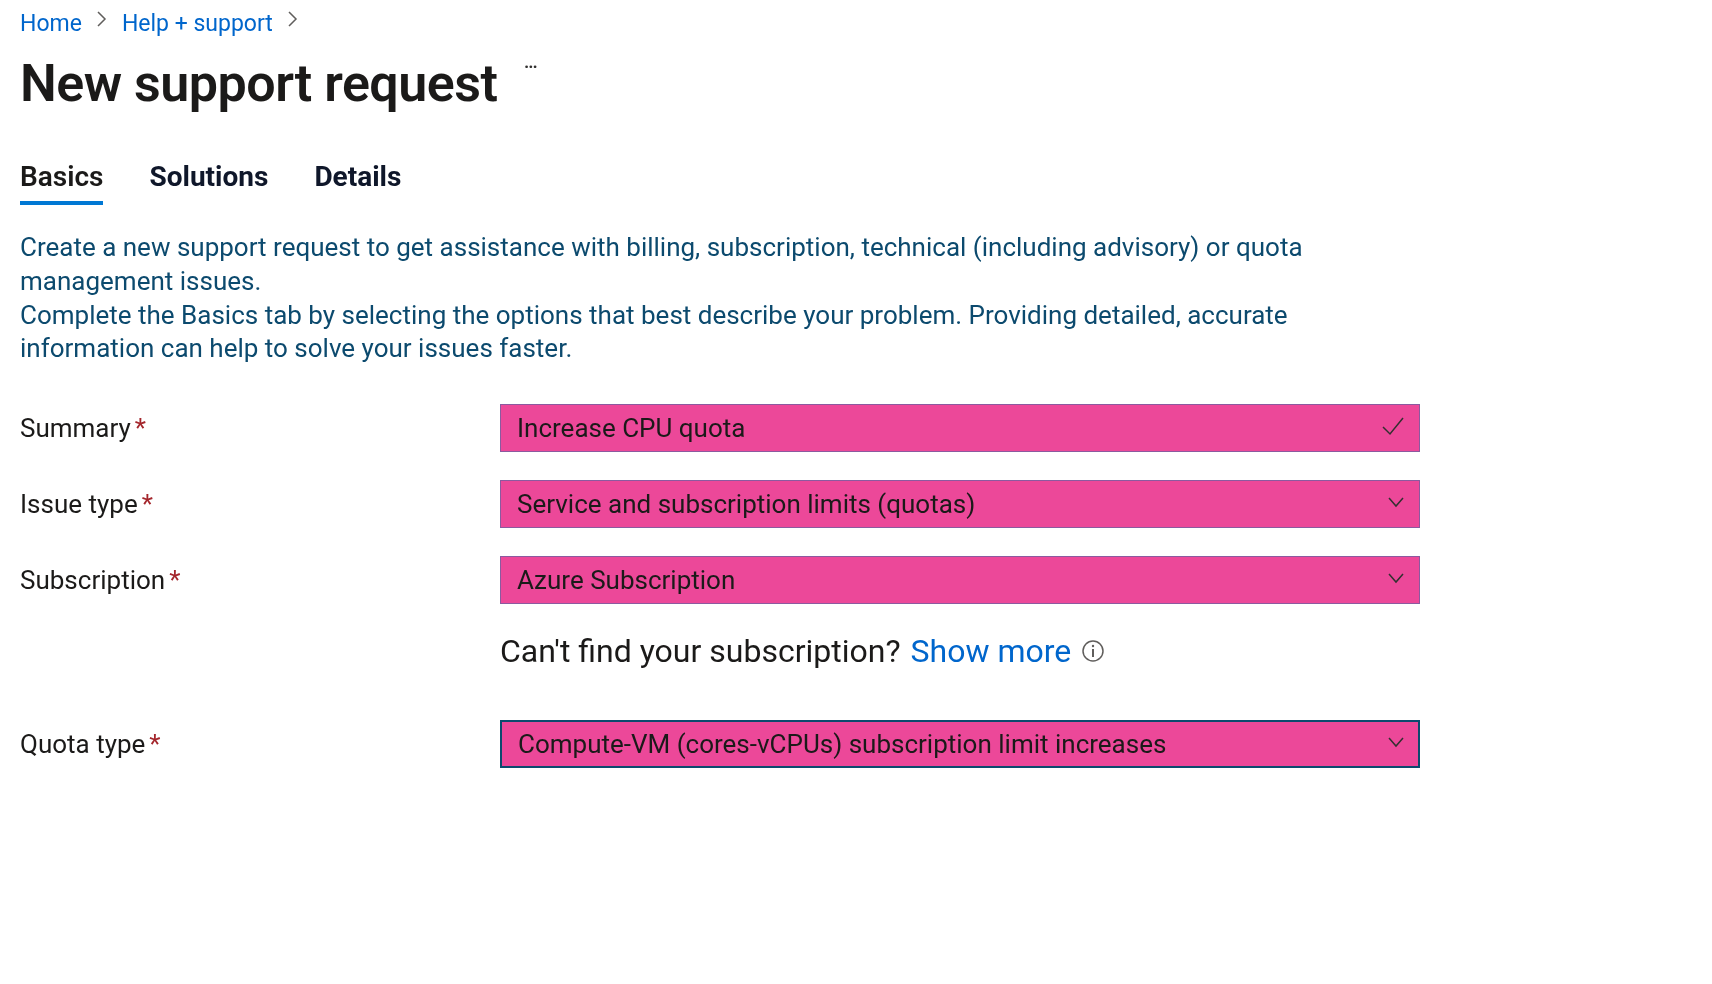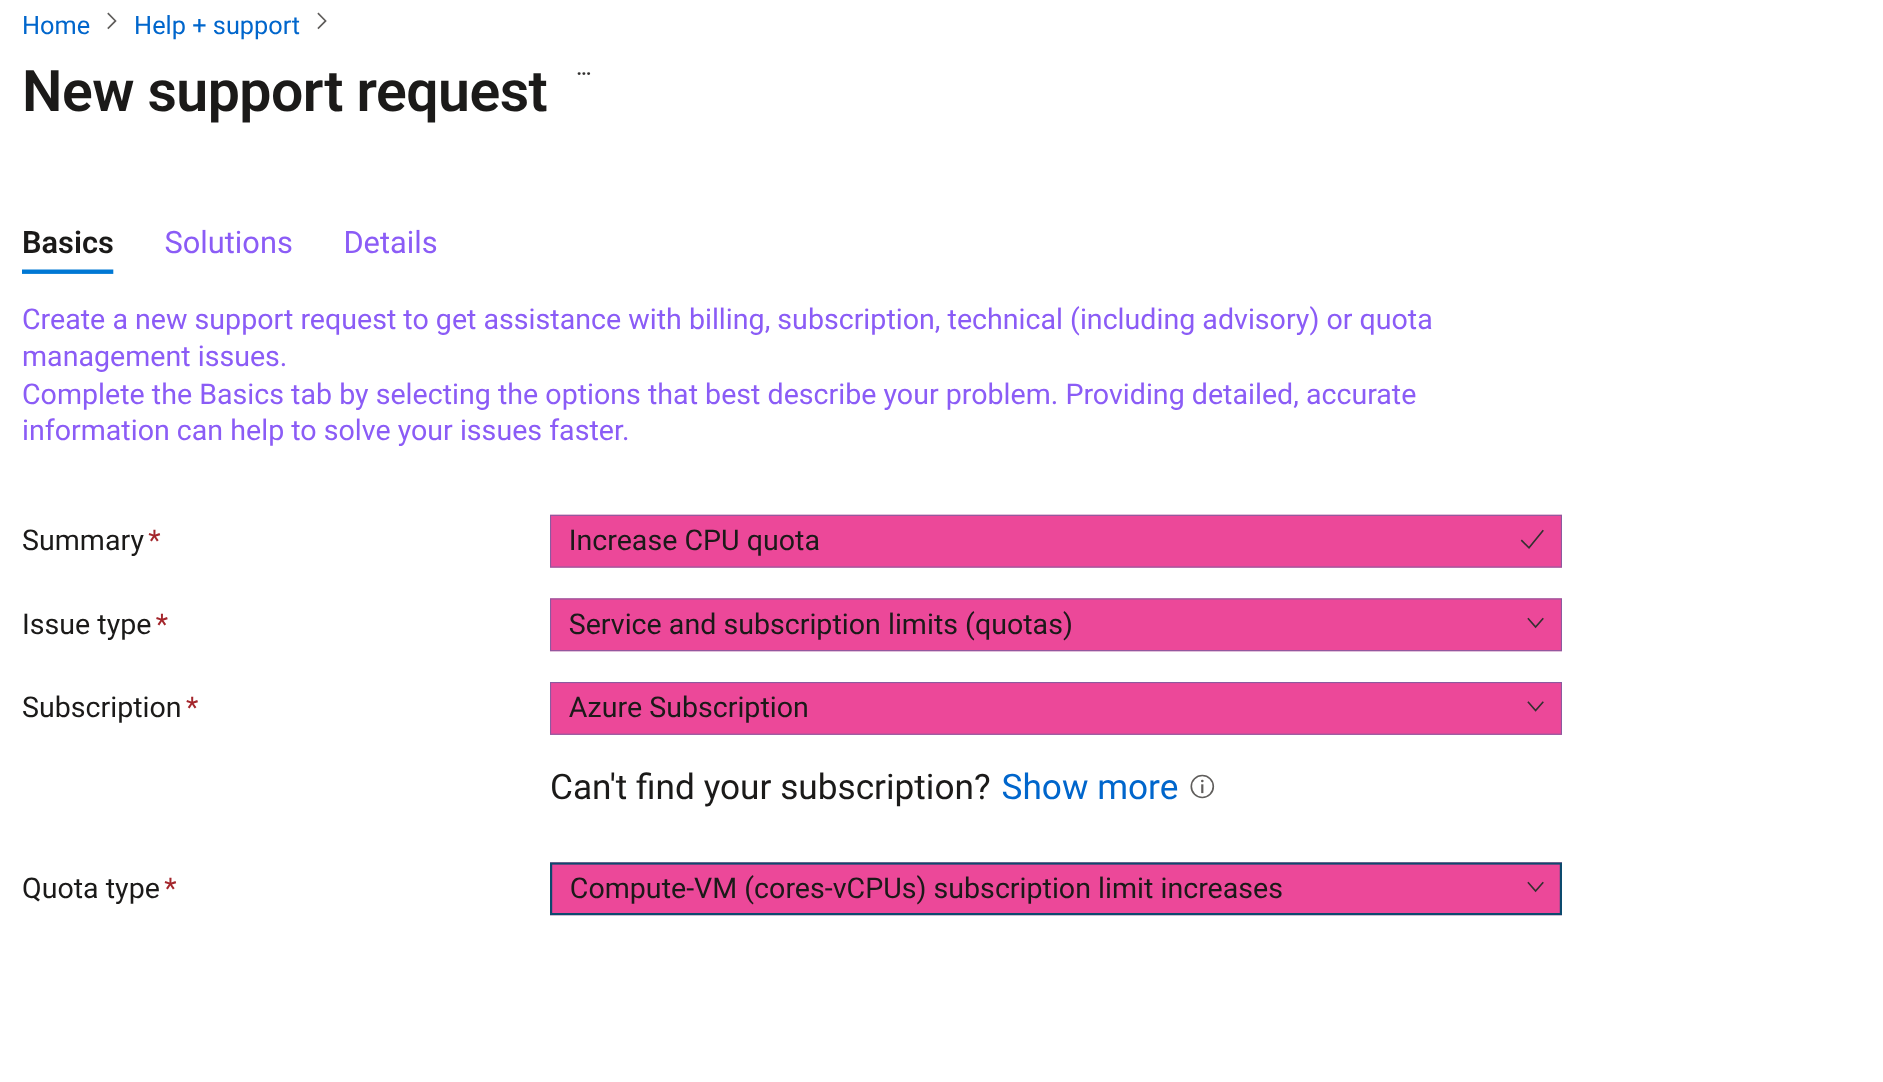--- a/index.html
+++ b/index.html
@@ -26,21 +26,21 @@
       text-decoration: none;
     }
     .breadcrumb-sep {
       color: #605e5c;
       font-size: 18px;
     }
     .page-header {
       display: flex;
       align-items: flex-start;
       gap: 26px;
-      margin-bottom: 90px;
+      margin-bottom: 46px;
     }
     .page-title {
       font-size: 52px;
       font-weight: 600;
       color: #1b1a19;
       letter-spacing: -0.5px;
     }
     .more-icon {
       color: #323130;
       font-size: 24px;
@@ -48,45 +48,45 @@
       cursor: pointer;
     }
     .tabs {
       display: flex;
       gap: 46px;
       border-bottom: none;
       margin-bottom: 28px;
     }
     .tab {
       font-size: 28px;
-      font-weight: 400;
-      color: #8b5cf6;
+      font-weight: 700;
+      color: #0f172a;
       padding-bottom: 10px;
       cursor: pointer;
       position: relative;
     }
     .tab.active {
       color: #1b1a19;
       font-weight: 600;
     }
     .tab.active::after {
       content: "";
       position: absolute;
       left: 0;
       right: 0;
       bottom: -2px;
       height: 4px;
       background: #0078d4;
     }
     .description {
       font-size: 26px;
       font-weight: 400;
-      color: #8b5cf6;
+      color: #0c4a6e;
       line-height: 1.3;
-      margin-bottom: 58px;
+      margin-bottom: 38px;
       max-width: 1400px;
     }
     .form-row {
       display: flex;
       align-items: center;
       margin-bottom: 28px;
     }
     .form-label {
       width: 480px;
       font-size: 26px;

